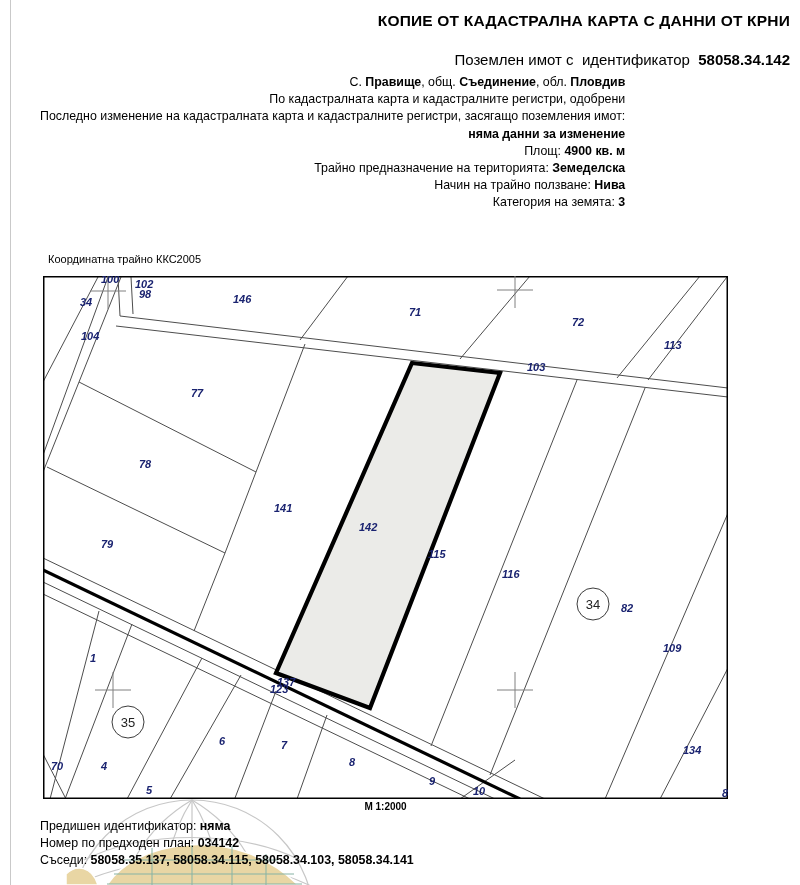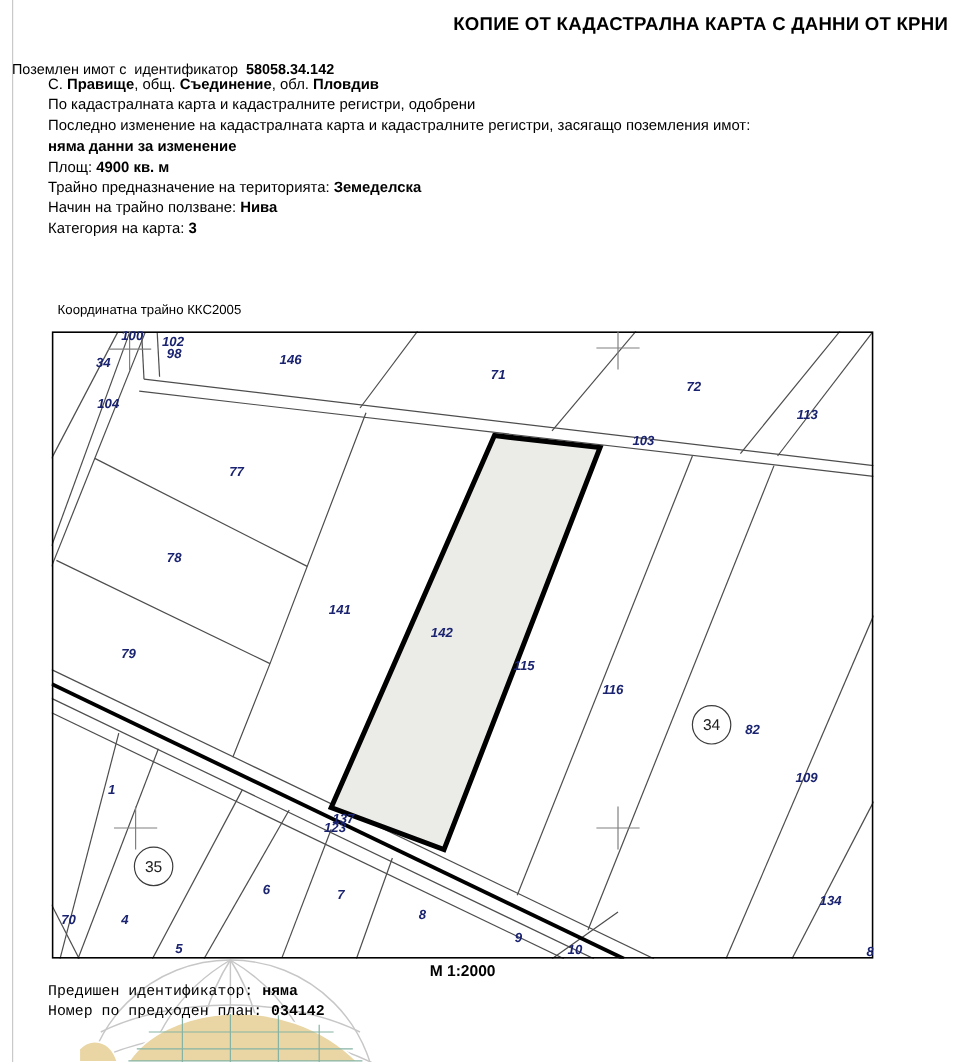--- a/index.html
+++ b/index.html
@@ -4,30 +4,30 @@
 <style>
   html,body{margin:0;padding:0;}
   body{
     width:800px;height:885px;position:relative;background:#ffffff;
     font-family:"Liberation Sans","DejaVu Sans",sans-serif;color:#000;
     overflow:hidden;
   }
   .page-left-border{position:absolute;left:10px;top:0;width:1px;height:885px;background:#c9c9c9;z-index:0;}
   .title{position:absolute;left:10px;top:12px;width:780px;text-align:right;
     font-size:15.5px;font-weight:bold;letter-spacing:.2px;z-index:2;}
-  .subtitle{position:absolute;left:10px;top:51px;width:780px;text-align:left;
-    font-size:12px;z-index:2;white-space:pre;}
-  .info{position:absolute;left:40px;top:62px;z-index:2;}
+  .subtitle{position:absolute;left:10px;top:51px;width:780px;text-align:right;
+    font-size:15px;z-index:2;white-space:pre;}
+  .info{position:absolute;left:40px;top:74px;z-index:2;text-align:right;}
   .line{font-size:12.4px;line-height:17.2px;white-space:pre;}
   .b{font-weight:bold;}
   .coordsys{position:absolute;left:48px;top:253px;font-size:11px;z-index:2;}
   .map-wrap{position:absolute;left:43px;top:276px;width:685px;height:523px;background:#fff;z-index:1;}
   .scale{position:absolute;left:0px;top:801px;width:771px;text-align:center;
-    font-size:13px;font-weight:bold;z-index:3;}
-  .footer{position:absolute;left:40px;top:818px;z-index:3;font-family:Liberation Mono, monospace;}
+    font-size:10px;font-weight:bold;z-index:3;}
+  .footer{position:absolute;left:40px;top:818px;z-index:3;}
   .watermark{position:absolute;left:52px;top:794px;width:280px;height:91px;z-index:1;overflow:hidden;}
   svg text.plbl{font-family:"Liberation Sans","DejaVu Sans",sans-serif;
     font-size:11px;font-weight:bold;font-style:italic;}
   svg text.clbl{font-family:"Liberation Sans","DejaVu Sans",sans-serif;font-size:13px;}
 </style>
 </head>
 <body>
 
 <div class="page-left-border"></div>
 
@@ -35,21 +35,21 @@
 <div class="subtitle"><span>Поземлен имот с  идентификатор  </span><span class="b">58058.34.142</span></div>
 
 <div class="info">
   <div class="line"><span>С. </span><span class="b">Правище</span><span>, общ. </span><span class="b">Съединение</span><span>, обл. </span><span class="b">Пловдив</span></div>
   <div class="line"><span>По кадастралната карта и кадастралните регистри, одобрени</span></div>
   <div class="line"><span>Последно изменение на кадастралната карта и кадастралните регистри, засягащо поземления имот:</span></div>
   <div class="line"><span class="b">няма данни за изменение</span></div>
   <div class="line"><span>Площ: </span><span class="b">4900 кв. м</span></div>
   <div class="line"><span>Трайно предназначение на територията: </span><span class="b">Земеделска</span></div>
   <div class="line"><span>Начин на трайно ползване: </span><span class="b">Нива</span></div>
-  <div class="line"><span>Категория на карта: </span><span class="b">3</span></div>
+  <div class="line"><span>Категория на земята: </span><span class="b">3</span></div>
 </div>
 
 <div class="coordsys">Координатна трайно ККС2005</div>
 
 <div class="watermark">
   <svg width="280" height="91" viewBox="0 0 280 91">
     <g stroke="#c7c7c7" fill="none" stroke-width="1.2">
       <ellipse cx="140" cy="128" rx="122" ry="122"></ellipse>
       <path d="M140 6 C 92 34, 68 80, 64 128"></path>
       <path d="M140 6 C 188 34, 212 80, 216 128"></path>
@@ -173,13 +173,14 @@
         <text x="85" y="450.5" text-anchor="middle" class="clbl" fill="#222">35</text>
       </g>
   </svg>
 </div>
 
 <div class="scale">М 1:2000</div>
 
 <div class="footer">
   <div class="line"><span>Предишен идентификатор: </span><span class="b">няма</span></div>
   <div class="line"><span>Номер по предходен план: </span><span class="b">034142</span></div>
+  <div class="line"><span>Съседи: </span><span class="b">58058.35.137, 58058.34.115, 58058.34.103, 58058.34.141</span></div>
 </div>
 
 </body></html>

